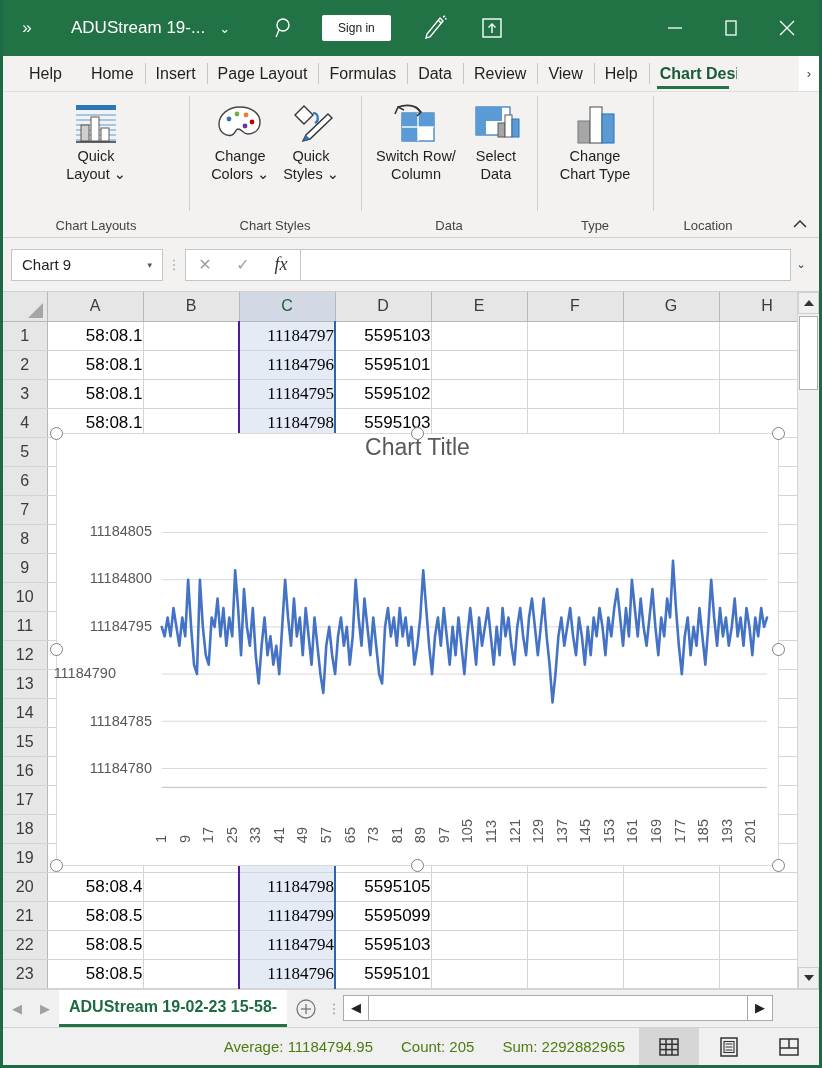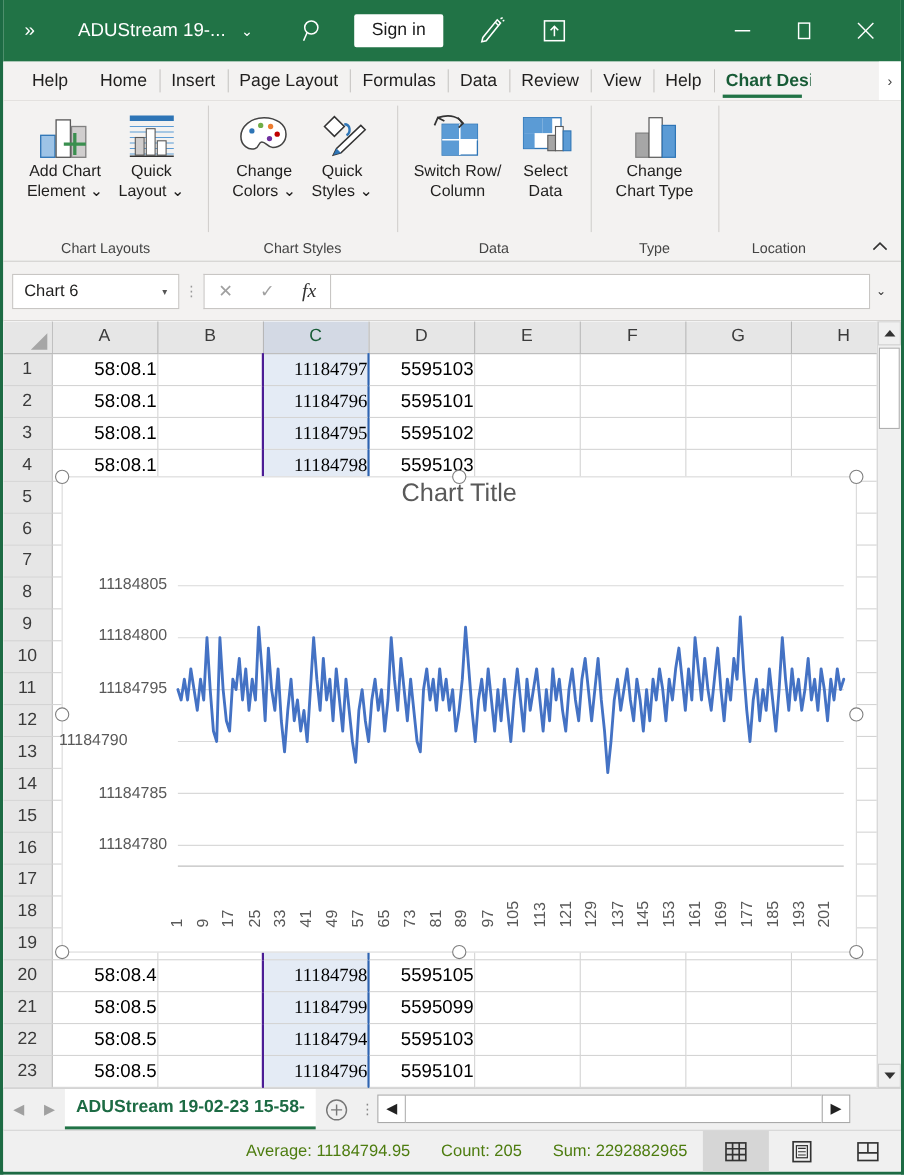--- a/index.html
+++ b/index.html
@@ -37,21 +37,21 @@
     margin-left: 14px; font-size: 13px; color: #fff;
     display: inline-block;
   }
   .tb-search {
     margin-left: 38px; width: 34px; height: 34px;
     display: flex; align-items: center; justify-content: center;
   }
   .tb-signin {
     margin-left: 20px;
     background: #fff; color: #1a1a1a;
-    font-size: 16px;
+    font-size: 12px;
     padding: 6px 16px;
     border-radius: 2px;
     cursor: pointer;
     white-space: nowrap;
   }
   .tb-icon {
     width: 42px; height: 42px;
     display: flex; align-items: center; justify-content: center;
     cursor: pointer;
   }
@@ -398,33 +398,20 @@
     <div class="rtab">View</div>
     <div class="rtab">Help</div>
     <div class="rtab active rtab-clip">Chart Design</div>
     <div class="ribbon-overflow">›</div>
   </div>
 
   <div class="ribbon">
 
     <div class="rgroup" style="width:186px">
       <div class="rgroup-items">
-        <div class="rbtn">
-          <div class="rbtn-icon">
-            <svg width="52" height="46" viewBox="0 0 52 46">
-              <rect x="4" y="22" width="13" height="20" fill="#9dc3e6" stroke="#2e75b6" stroke-width="1.2"></rect>
-              <rect x="18" y="8" width="13" height="34" fill="#fff" stroke="#595959" stroke-width="1.2"></rect>
-              <rect x="32" y="14" width="13" height="28" fill="#d0cece" stroke="#808080" stroke-width="1.2"></rect>
-              <line x1="25" y1="30" x2="45" y2="30" stroke="#3a8f4f" stroke-width="3"></line>
-              <line x1="35" y1="20" x2="35" y2="40" stroke="#3a8f4f" stroke-width="3"></line>
-            </svg>
-          </div>
-          <div class="rbtn-label">Add Chart
-Element ⌄</div>
-        </div>
         <div class="rbtn">
           <div class="rbtn-icon">
             <svg width="50" height="46" viewBox="0 0 50 46">
               <rect x="5" y="4" width="40" height="5" fill="#2e75b6"></rect>
               <g stroke="#5b9bd5" stroke-width="1.1">
                 <line x1="5" y1="14" x2="45" y2="14"></line>
                   <line x1="5" y1="19" x2="45" y2="19"></line>
                 <line x1="5" y1="24" x2="45" y2="24"></line>
                   <line x1="5" y1="29" x2="45" y2="29"></line>
                 <line x1="5" y1="34" x2="45" y2="34"></line>
@@ -536,21 +523,21 @@
 
     <div class="ribbon-collapse">
       <svg width="16" height="10" viewBox="0 0 16 10" fill="none" stroke="#333" stroke-width="1.5">
           <polyline points="2,8 8,2 14,8"></polyline>
         </svg>
     </div>
   </div>
 
   <div class="formulabar">
     <div class="namebox">
-      <span class="namebox-text">Chart 6</span>
+      <span class="namebox-text">Chart 9</span>
       <span class="namebox-caret">▾</span>
     </div>
     <div class="fb-dots">⋮</div>
     <div class="fb-actions">
       <div class="fb-act">✕</div>
       <div class="fb-act">✓</div>
       <div class="fb-act fx">fx</div>
     </div>
     <div class="fb-input"></div>
     <div class="fb-expand">⌄</div>

